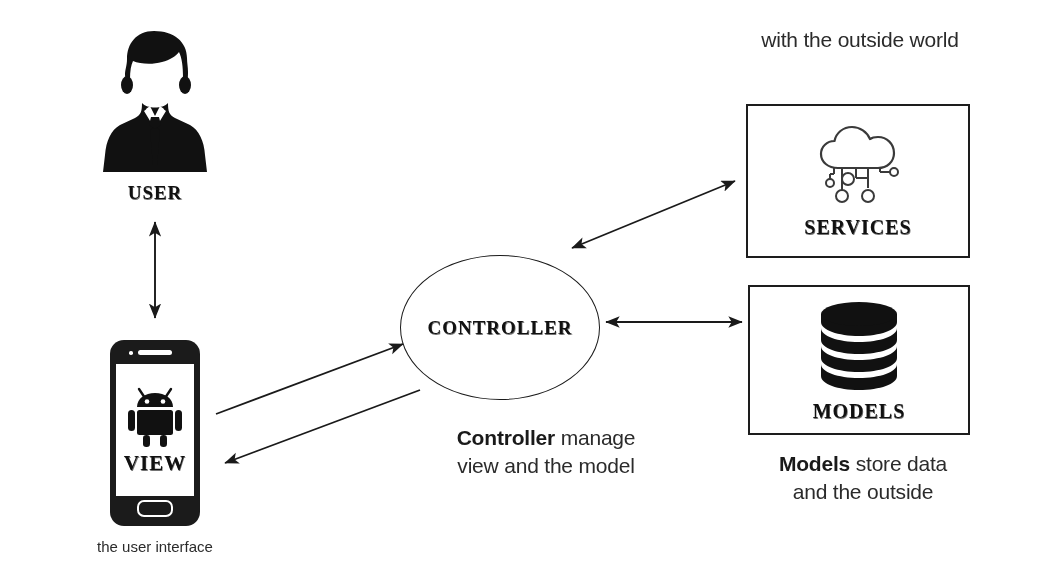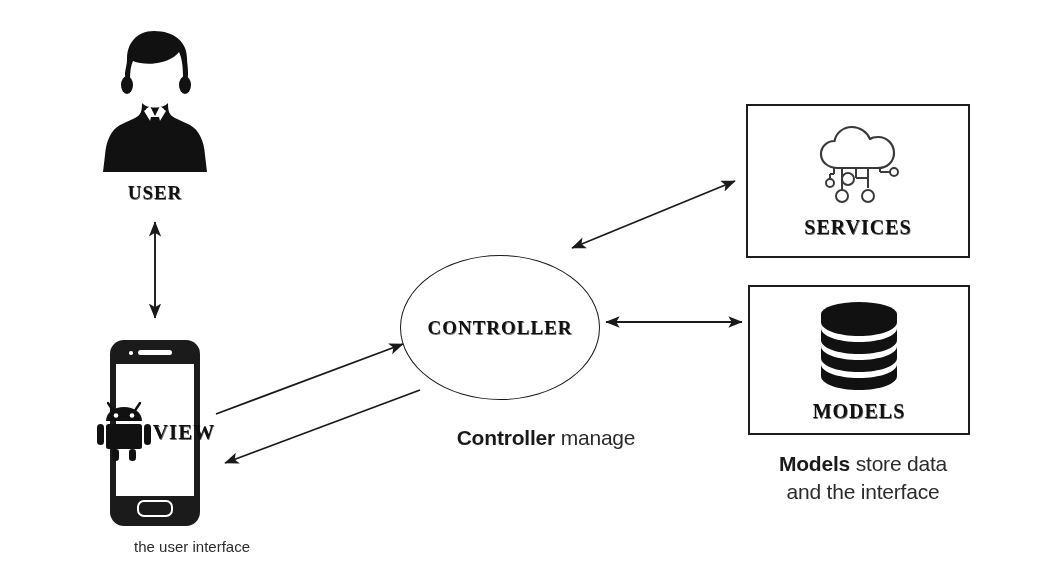--- a/index.html
+++ b/index.html
@@ -25,21 +25,21 @@
     line-height: 28px;
     text-align: center;
     letter-spacing: -0.2px;
   }
   .caption b { font-weight: bold; color: #1a1a1a; }
   .caption-small {
     color: #2b2b2b;
     font-family: "Liberation Sans", sans-serif;
     font-size: 15px;
     line-height: 20px;
-    text-align: right;
+    text-align: center;
   }
 
   
   .slab {
     font-family: Liberation Serif, serif;
     font-weight: bold;
     color: #111111;
     letter-spacing: 1px;
     text-align: center;
     text-shadow: 0.6px 0.6px 0 rgba(0,0,0,0.55);
@@ -67,21 +67,21 @@
   .phone-body {
     background: #1b1b1b;
     border-radius: 14px;
     box-sizing: border-box;
   }
   .phone-screen {
     position: absolute;
     background: #ffffff;
     left: 6px; right: 6px; top: 24px; bottom: 30px;
     display: flex;
-    flex-direction: row;
+    flex-direction: column;
     align-items: center;
     justify-content: center;
   }
   .phone-speaker {
     position: absolute;
     top: 10px; left: 50%;
     transform: translateX(-50%);
     width: 34px; height: 5px;
     background: #ffffff;
     border-radius: 3px;
@@ -190,23 +190,25 @@
   </div>
 
   <div class="abs ellipse" style="left:400px; top:255px; width:200px; height:145px;">
     <div class="slab" style="font-size:19px;">CONTROLLER</div>
   </div>
 
   <div class="abs caption" style="left:396px; top:424px; width:300px;">
     <div>
       <b>Controller</b><span> manage</span>
     </div>
+    <div>view and the model</div>
   </div>
 
   <div class="abs caption" style="left:730px; top:26px; width:260px;">
+    <div>with the outside world</div>
   </div>
 
   <div class="abs panel" style="left:746px; top:104px; width:224px; height:154px;
               display:flex; flex-direction:column; align-items:center; justify-content:center;">
     <svg width="92" height="84" viewBox="0 0 92 84">
 
       <path d="M26 44 C16 44 9 38 9 30 C9 22.5 15 17 22.5 17
                C24 9 31 3 40 3 C48 3 55 8 58 15
                C60 13.5 63 13 66 13 C75 13 82 20 82 29
                C82 38 75 44 66 44 Z" fill="none" stroke="#3a3a3a" stroke-width="2.2" stroke-linejoin="round"></path>
@@ -250,16 +252,16 @@
         <ellipse cx="42" cy="16" rx="38" ry="12"></ellipse>
       </g>
     </svg>
     <div class="slab" style="font-size:20px; margin-top:6px;">MODELS</div>
   </div>
 
   <div class="abs caption" style="left:738px; top:450px; width:250px;">
     <div>
       <b>Models</b><span> store data</span>
     </div>
-    <div>and the interface</div>
+    <div>and the outside</div>
   </div>
 
 </div>
 
 </body></html>

